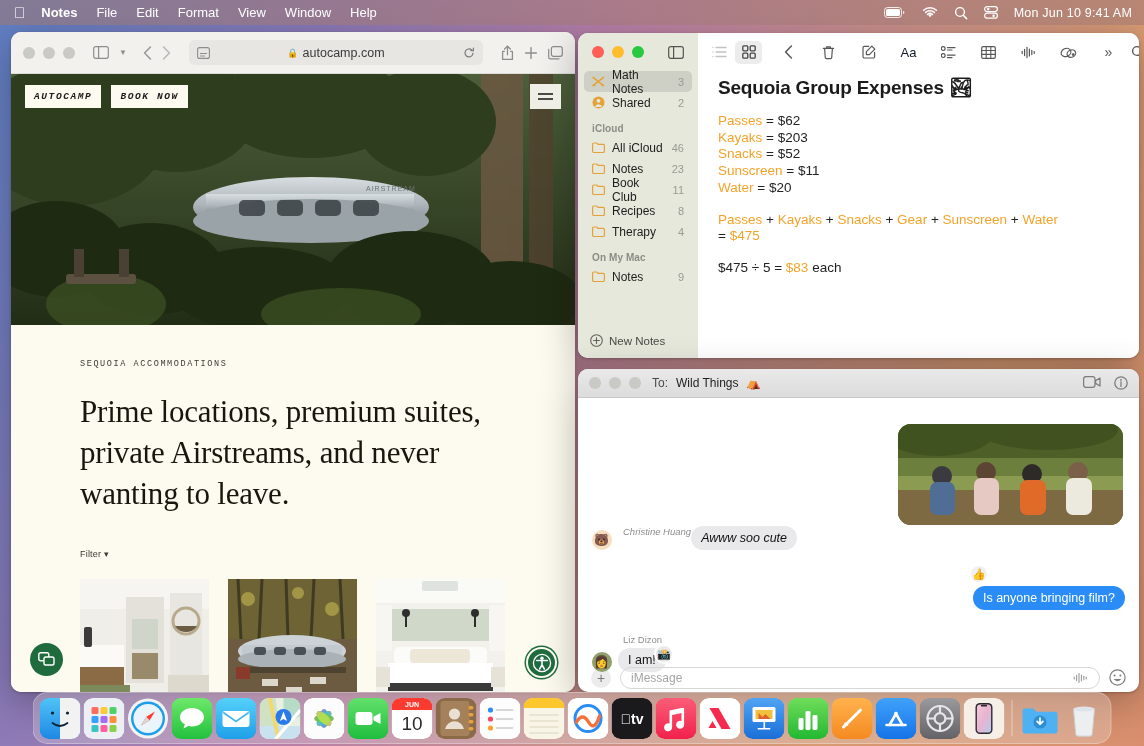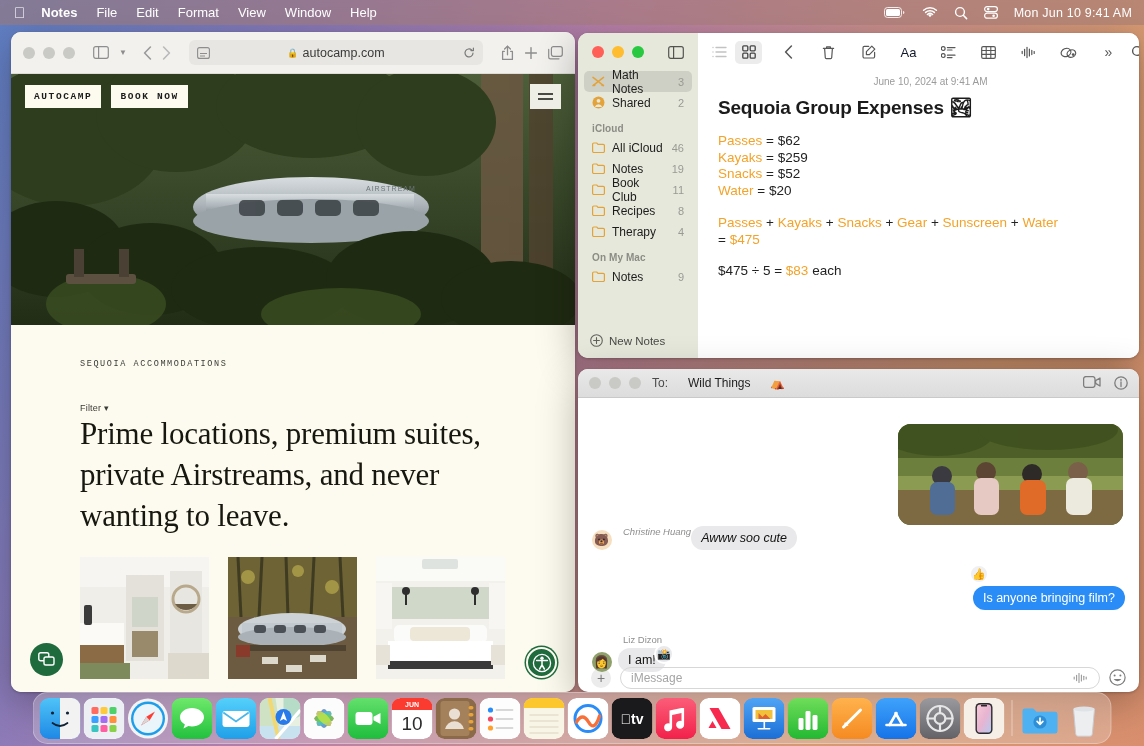--- a/index.html
+++ b/index.html
@@ -45,21 +45,21 @@
              display: flex; align-items: center; justify-content: center;
              font-size: 12.5px; color: #3a3a3a; position: relative; margin: 0 8px; }
   #sf-addr .sidebtn { position: absolute; left: 8px; color: #8d8d8d; }
   #sf-addr .reload { position: absolute; right: 8px; color: #7a7a7a; }
   #sf-addr .lock { margin-right: 4px; font-size: 9px; }
 
   #hero { position: relative; height: 251px; overflow: hidden;
           background: linear-gradient(180deg,#3a4a2e 0%, #2f3d26 40%, #243018 100%); }
   .hero-canvas { position:absolute; inset:0; }
   #hero .topbar { position: absolute; top: 10px; left: 14px; right: 14px;
-                  display: flex; align-items: center; gap: 10px; z-index: 5; }
+                  display: flex; align-items: center; gap: 10px; z-index: 5; font-style: italic; }
   .wp-btn { background: #fdfbef; color: #1c1c1c; font-size: 9.5px; font-weight: bold;
             letter-spacing: 1.6px; padding: 6px 9px; font-family: "Liberation Mono", monospace; }
   #hamburger { margin-left: auto; width: 31px; height: 25px; background: #efeee6;
                display: flex; flex-direction: column; justify-content: center;
                align-items: center; gap: 3px; }
   #hamburger i { display: block; width: 15px; height: 2px; background: #4a4a44; }
 
   #page-body { padding: 34px 0 0 69px; background: #fdfbef; height: 367px; }
   #eyebrow { font-family: "Liberation Mono", monospace; font-size: 8.5px;
              letter-spacing: 1.6px; color: #3b3b36; margin-bottom: 22px; }
@@ -106,21 +106,21 @@
                 letter-spacing: -.2px; }
   .nline { font-size: 13.5px; color: #222; line-height: 16.7px; white-space: nowrap; }
   .v { color: #f3a32a; }
   .gap { height: 15px; }
 
   
   #messages { left: 578px; top: 369px; width: 561px; height: 323px; background: #fff; }
   #msg-header { height: 29px; background: linear-gradient(180deg,#e9e9e9,#dcdcdc);
                 border-bottom: 1px solid #c9c9c9; display: flex; align-items: center;
                 padding: 0 11px; gap: 11px; }
-  #msg-to { font-size: 12px; color: #4a4a4a; display: flex; align-items: flex-end; gap: 20px; }
+  #msg-to { font-size: 12px; color: #4a4a4a; display: flex; align-items: flex-end; gap: 8px; }
   #msg-to b { color: #1d1d1d; font-weight: normal; }
   #msg-header .hicons { margin-left: auto; display: flex; gap: 13px; color: #7d7d7d; }
   #msg-body { height: 265px; position: relative; padding: 10px 14px 0 14px; }
   #photo-msg { position: absolute; right: 16px; top: 26px; width: 225px; height: 101px;
                border-radius: 13px; overflow: hidden;
                background: linear-gradient(180deg,#7a8f4e,#5c6b35); }
   .row { display: flex; align-items: flex-end; gap: 6px; position: absolute; }
   .sender { font-size: 9.5px; color: #8e8e8e; margin-bottom: 3px; margin-left: 5px; }
   .avatar { width: 20px; height: 20px; border-radius: 50%; display: flex;
             align-items: center; justify-content: center; font-size: 12px; flex: none; }
@@ -315,24 +315,24 @@
       <span class="wp-btn">BOOK NOW</span>
       <span id="hamburger">
           <i></i>
           <i></i>
         </span>
     </div>
   </div>
 
   <div id="page-body">
     <div id="eyebrow">SEQUOIA ACCOMMODATIONS</div>
+    <div id="headline">Prime locations, premium suites, private Airstreams, and never wanting to leave.</div>
     <div id="filter">
       <span>Filter</span> ▾
     </div>
-    <div id="headline">Prime locations, premium suites, private Airstreams, and never wanting to leave.</div>
     <div id="thumbs">
       <div class="thumb">
         <svg width="129" height="122" viewBox="0 0 129 122">
           <rect width="129" height="122" fill="#efeee9"></rect>
           <rect x="0" y="0" width="129" height="30" fill="#f6f5f1"></rect>
           <rect x="46" y="18" width="38" height="86" fill="#e3e1da"></rect>
           <rect x="52" y="40" width="26" height="30" fill="#cfd6c9"></rect>
           <rect x="52" y="74" width="26" height="26" fill="#9a8a6c"></rect>
           <rect x="0" y="66" width="44" height="40" fill="#fbfaf7"></rect>
           <rect x="0" y="88" width="44" height="20" fill="#8b6a46"></rect>
@@ -471,21 +471,21 @@
       <span>All iCloud</span>
       <span class="cnt">46</span>
     </div>
     <div class="sb-row">
       <span class="fld">
           <svg width="13" height="11" viewBox="0 0 13 11">
             <path d="M.6 2.2A1.2 1.2 0 0 1 1.8 1h3l1.2 1.3h5.2A1.2 1.2 0 0 1 12.4 3.5v5.8a1.2 1.2 0 0 1-1.2 1.2H1.8A1.2 1.2 0 0 1 .6 9.3z" fill="none" stroke="#e3a33a" stroke-width="1.2"></path>
           </svg>
         </span>
       <span>Notes</span>
-      <span class="cnt">19</span>
+      <span class="cnt">23</span>
     </div>
     <div class="sb-row">
       <span class="fld">
           <svg width="13" height="11" viewBox="0 0 13 11">
             <path d="M.6 2.2A1.2 1.2 0 0 1 1.8 1h3l1.2 1.3h5.2A1.2 1.2 0 0 1 12.4 3.5v5.8a1.2 1.2 0 0 1-1.2 1.2H1.8A1.2 1.2 0 0 1 .6 9.3z" fill="none" stroke="#e3a33a" stroke-width="1.2"></path>
           </svg>
         </span>
       <span>Book Club</span>
       <span class="cnt">11</span>
     </div>
@@ -621,28 +621,28 @@
       <span class="tb" style="color:#575757;font-size:14px;">»</span>
       <span class="tb">
         <svg width="14" height="14" viewBox="0 0 14 14">
             <circle cx="6" cy="6" r="4.4" fill="none" stroke="#575757" stroke-width="1.4"></circle>
             <path d="M9.3 9.3L12.8 12.8" stroke="#575757" stroke-width="1.5" stroke-linecap="round"></path>
           </svg>
       </span>
     </div>
 
     <div id="notes-content">
-      <div id="note-date">June 10, 2024 at 9:41 AM</div>
       <div id="note-title">
         <span>Sequoia Group Expenses</span>
         <span>🏞</span>
       </div>
       <div class="nline"><span class="v">Passes</span><span> = $62</span></div>
-      <div class="nline"><span class="v">Kayaks</span><span> = $259</span></div>
+      <div class="nline"><span class="v">Kayaks</span><span> = $203</span></div>
       <div class="nline"><span class="v">Snacks</span><span> = $52</span></div>
+      <div class="nline"><span class="v">Sunscreen</span><span> = $11</span></div>
       <div class="nline"><span class="v">Water</span><span> = $20</span></div>
       <div class="gap"></div>
       <div class="nline">
         <span class="v">Passes</span>
         <span>+</span>
         <span class="v">Kayaks</span>
         <span>+</span>
         <span class="v">Snacks</span>
         <span>+</span>
         <span class="v">Gear</span>

